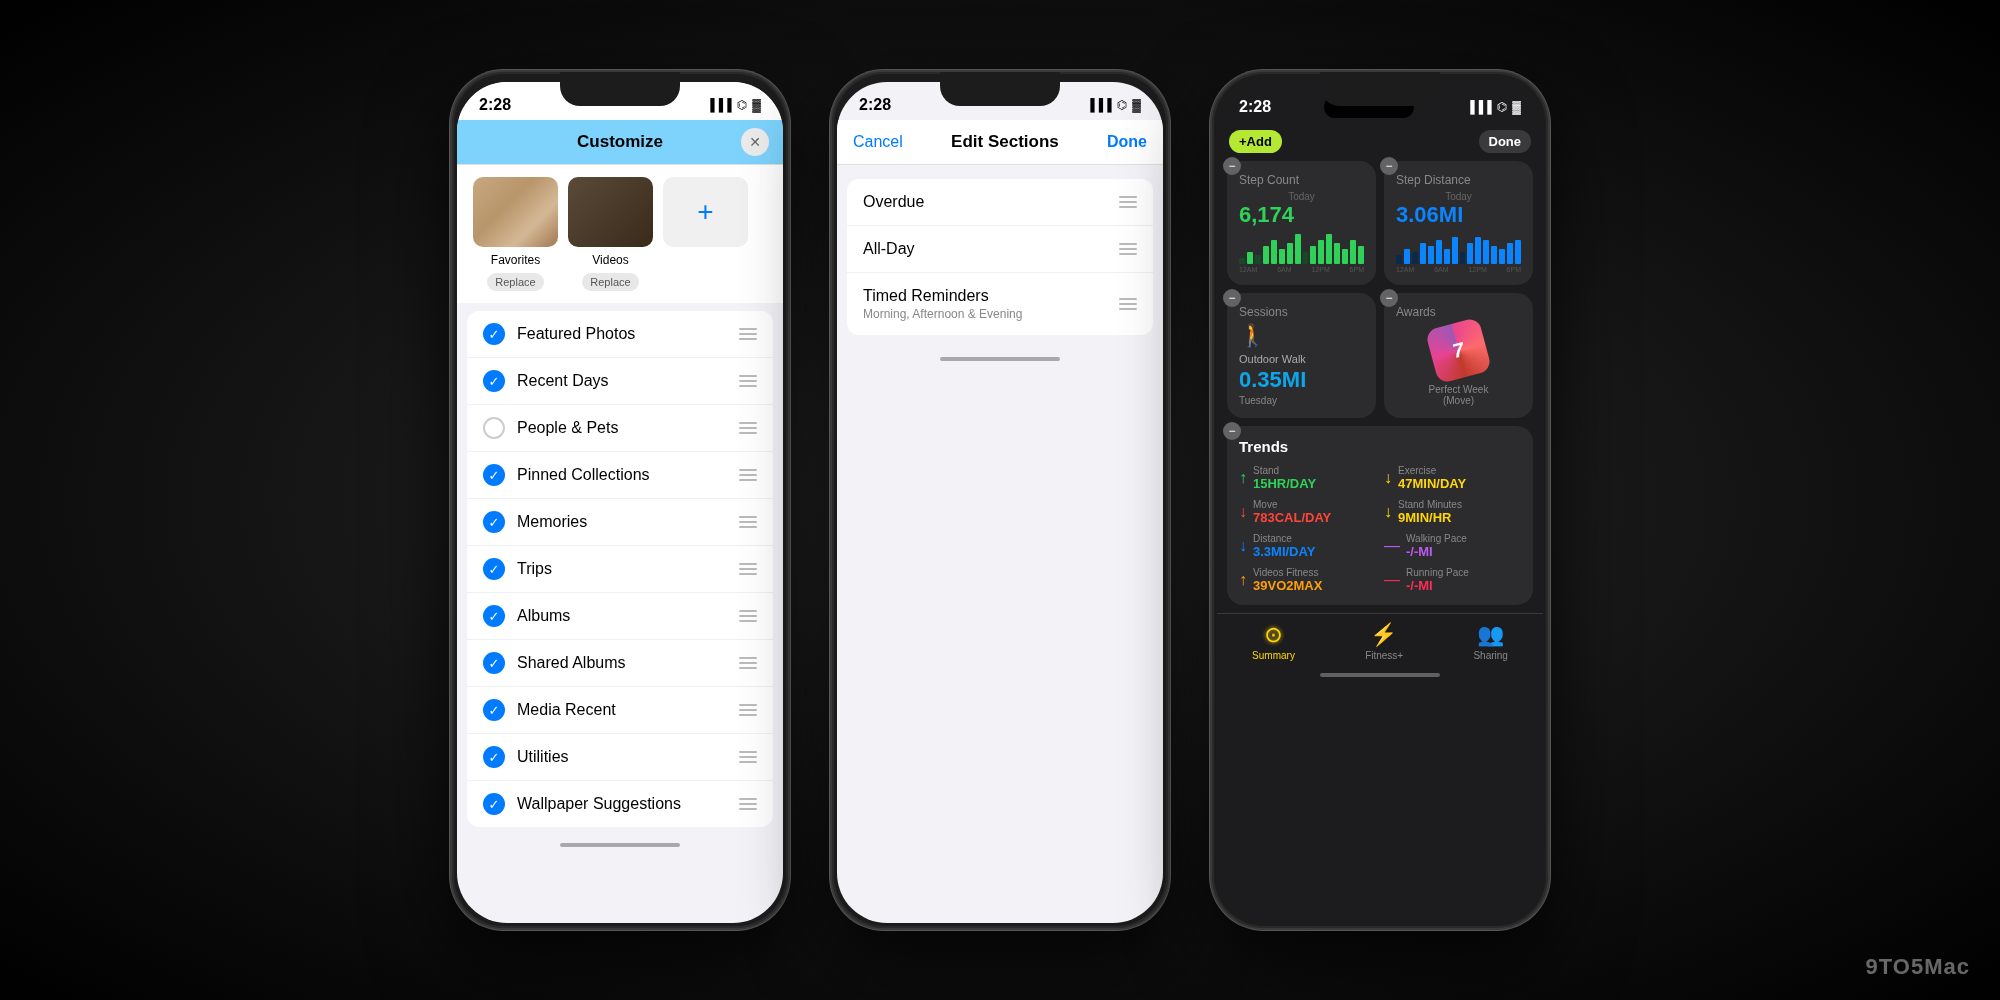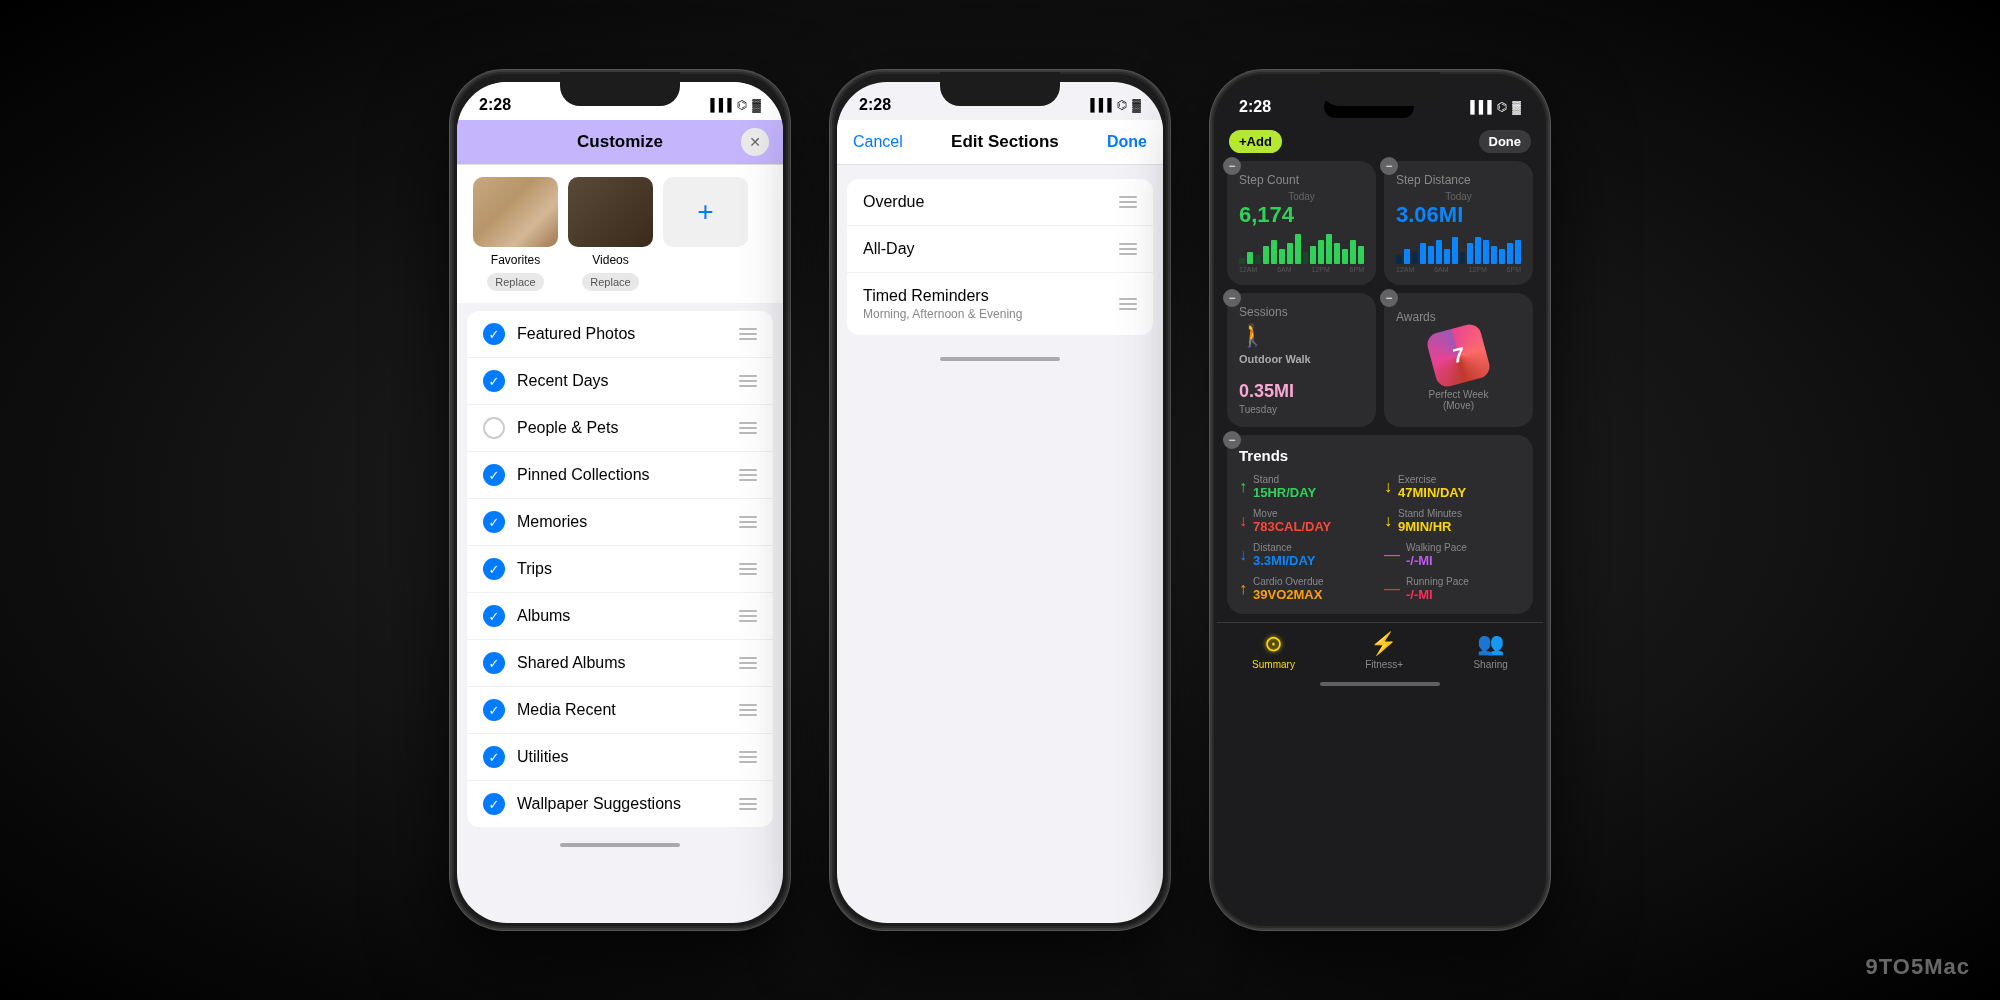--- a/index.html
+++ b/index.html
@@ -65,21 +65,21 @@
       font-size: 12px;
       color: #000;
     }
     .dark-status .time, .dark-status .icons { color: #fff; }
 
     
     .phone1 .phone-inner { background: #f2f2f7; }
     .phone1 .status-bar { background: rgba(255,255,255,0.95); }
 
     .customize-header {
-      background: #c4b5fd;
+      background: #7dd3fc;
       padding: 12px 16px;
       text-align: center;
       position: relative;
       border-bottom: 1px solid #e0e0e0;
     }
     .customize-header h2 {
       font-size: 17px;
       font-weight: 600;
       color: #000;
     }
@@ -342,23 +342,23 @@
 
     .sessions-card {
       padding: 12px;
     }
     .walk-icon {
       font-size: 22px;
       color: #b5e832;
       margin-bottom: 4px;
     }
     .walk-value {
-      font-size: 18px;
+      font-size: 22px;
       font-weight: 700;
-      color: #f9a8d4;
+      color: #0ea5e9;
     }
     .walk-label {
       font-size: 10px;
       color: #888;
       margin-top: 2px;
     }
 
     .awards-card {
       display: flex;
       flex-direction: column;
@@ -785,21 +785,21 @@
             <span>6AM</span>
             <span>12PM</span>
             <span>6PM</span>
         </div>
       </div>
 
       <div class="fitness-card sessions-card">
         <div class="minus-btn">−</div>
         <div class="card-title">Sessions</div>
         <div class="walk-icon">🚶</div>
-        <div style="font-size:11px;color:#aaa;margin-bottom:16px;font-weight:bold;">Outdoor Walk</div>
+        <div style="font-size:11px;color:#aaa;margin-bottom:2px;">Outdoor Walk</div>
         <div class="walk-value">0.35MI</div>
         <div class="walk-label">Tuesday</div>
       </div>
 
       <div class="fitness-card awards-card">
         <div class="minus-btn">−</div>
         <div class="card-title" style="width:100%;text-align:left;">Awards</div>
         <div class="award-medal">
           <span style="font-style:italic;font-size:20px;">7</span>
         </div>
@@ -849,21 +849,21 @@
         <div class="trend-item">
           <span class="trend-arrow" style="color:#bf5af2;">—</span>
           <div class="trend-info">
             <div class="trend-label">Walking Pace</div>
             <div class="trend-value" style="color:#bf5af2;">-/-MI</div>
           </div>
         </div>
         <div class="trend-item">
           <span class="trend-arrow" style="color:#ff9f0a;">↑</span>
           <div class="trend-info">
-            <div class="trend-label">Cardio Overdue</div>
+            <div class="trend-label">Videos Fitness</div>
             <div class="trend-value" style="color:#ff9f0a;">39VO2MAX</div>
           </div>
         </div>
         <div class="trend-item">
           <span class="trend-arrow" style="color:#ff2d55;">—</span>
           <div class="trend-info">
             <div class="trend-label">Running Pace</div>
             <div class="trend-value" style="color:#ff2d55;">-/-MI</div>
           </div>
         </div>

